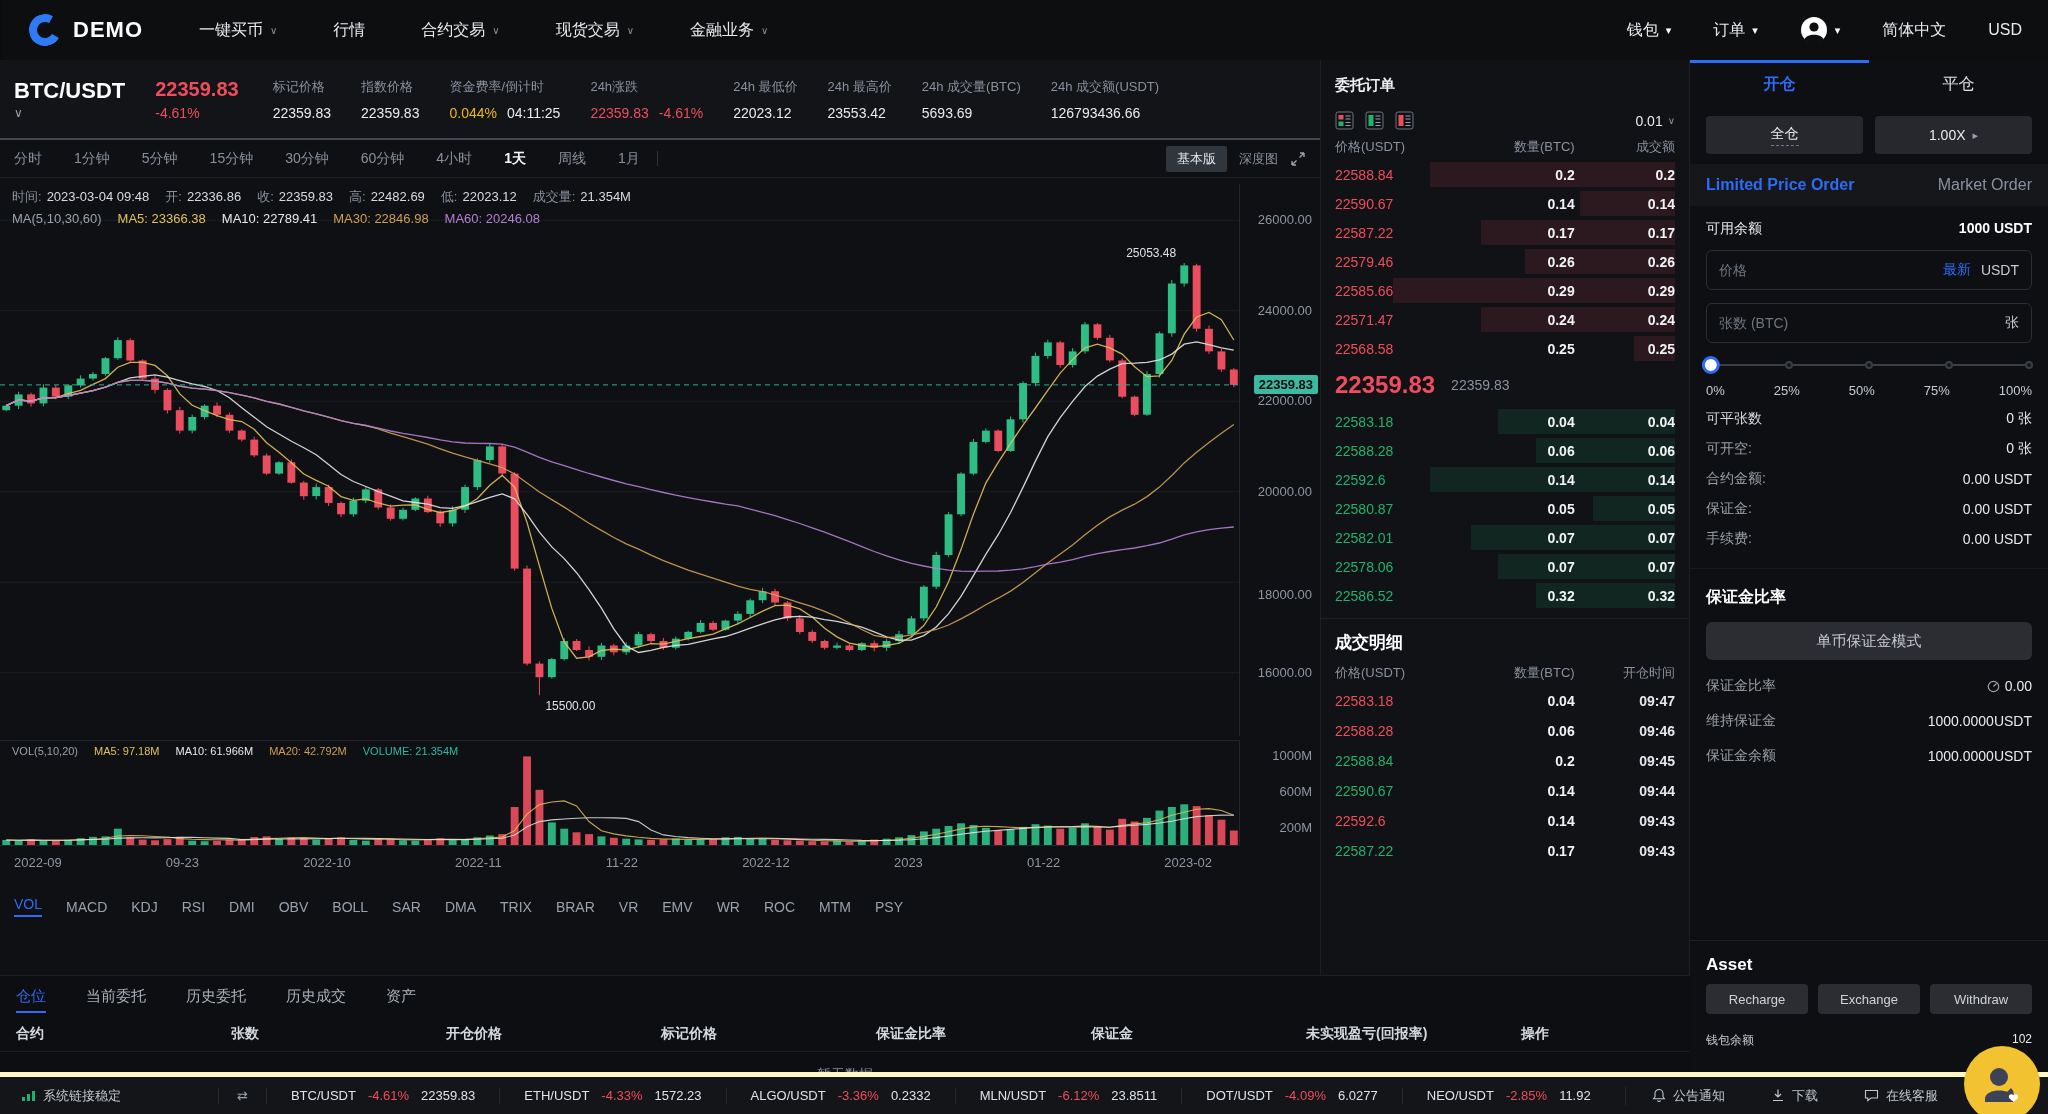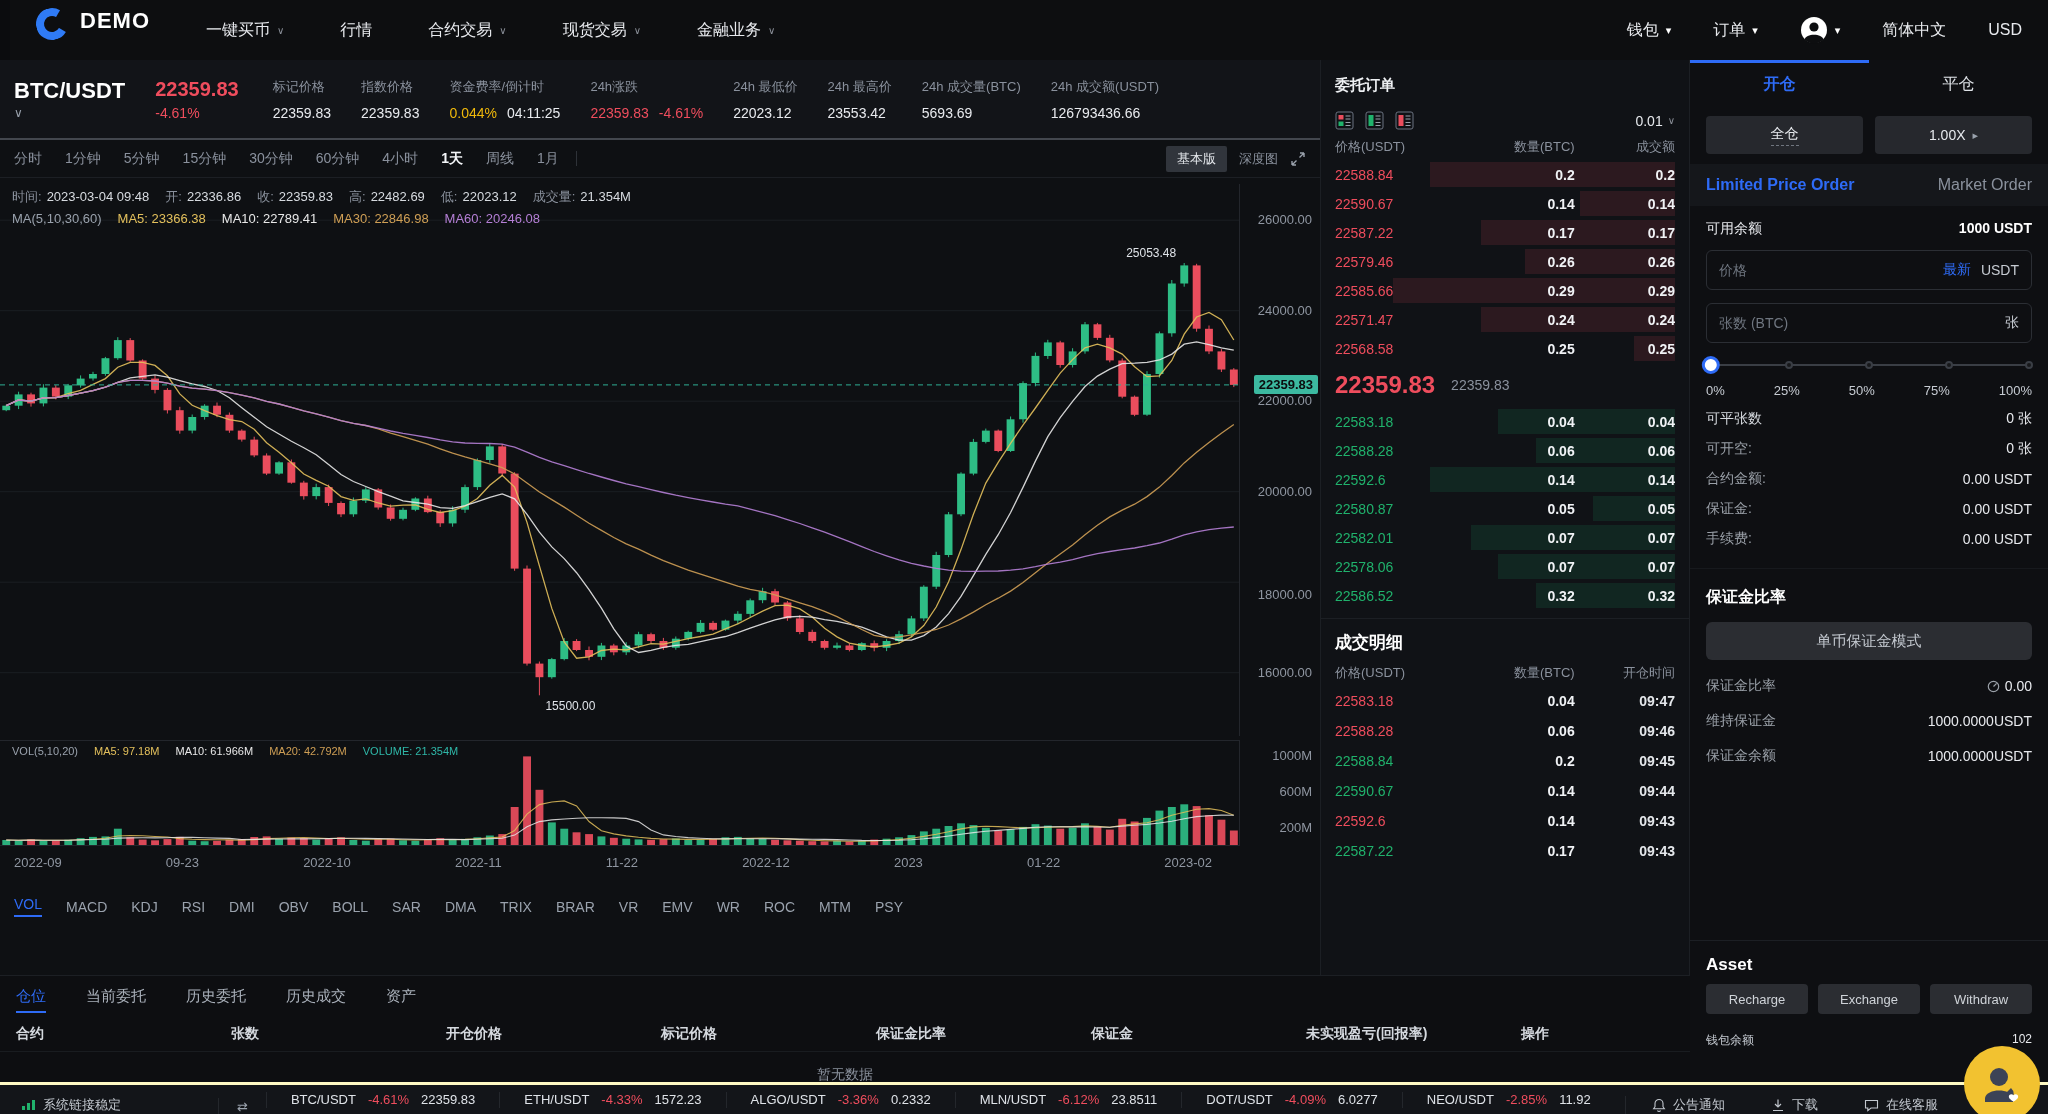--- a/index.html
+++ b/index.html
@@ -1,22 +1,22 @@
 <!DOCTYPE html>
 <html><head>
 <meta charset="utf-8">
 <style>
   * { margin:0; padding:0; box-sizing:border-box; }
   body { background:#000; }
   .app { position:relative; width:2048px; height:1114px; background:#0b0c0e; color:#eaecef;
          font-family:"Liberation Sans","DejaVu Sans",sans-serif; overflow:hidden; }
 
   
-  #header { position:absolute; top:0; left:10px; right:0; height:60px; background:#0d0e10;
-            display:flex; padding:8px 26px; z-index:10; }
+  #header { position:absolute; top:0; left:3px; right:0; height:60px; background:#0d0e10;
+            display:flex; align-items:center; padding:8px 26px; z-index:10; }
   .logo-c { width:32px; height:32px; border-radius:50%; border:8px solid #2f7bf6;
             border-right-color:transparent; transform:rotate(-15deg); }
   .brand { font-size:22px; font-weight:bold; letter-spacing:1px; margin-left:12px; color:#fff; }
   .nav-item { margin-left:56px; font-size:16px; color:#e8eaee; display:flex; gap:7px;
               align-items:center; cursor:pointer; white-space:nowrap; }
   .nav-item .caret { color:#8b9099; font-size:10px; }
   #nav-right { margin-left:auto; display:flex; align-items:center; gap:42px; font-size:16px; }
   #nav-right .nav-item { margin-left:0; }
   .caret-solid { color:#fff; font-size:11px; }
 
@@ -157,22 +157,22 @@
            border-top:1px solid #1c1f24; padding:14px 16px; }
   .asset-title { font-size:17px; font-weight:700; color:#fff; }
   .asset-btns { display:flex; gap:10px; margin:9px 0 18px;justify-content:flex-end; }
   .asset-btn { flex:1; height:30px; background:#2b2d32; border:none; border-radius:4px; color:#cfd3d8;
                font-size:13px; cursor:pointer; font-family:inherit; }
   .asset-balance { display:flex; justify-content:space-between; font-size:12px; color:#c3c8cf; }
   .asset-balance .val { color:#e8eaee; }
 
   
   #scroll-hint { position:absolute; left:0; bottom:30px; width:100%; height:2px; background:#43474d; }
-  #statusbar { position:absolute; left:0; bottom:0; width:100%; height:32px; background:#131519;
-               border-top:3px solid #fef9c3; display:flex; align-items:flex-end; font-size:13px; color:#c3c8cf; }
+  #statusbar { position:absolute; left:0; bottom:0; width:100%; height:42px; background:#131519;
+               border-top:5px solid #fef9c3; display:flex; align-items:center; font-size:13px; color:#c3c8cf; }
   .sb-status { display:flex; gap:8px; padding:0 22px; align-items:center; width:218px; }
   .signal { display:flex; align-items:flex-end; gap:2px; }
   .signal i { display:block; width:3px; background:#20b26c; }
   .sb-swap { padding:0 18px; border-left:1px solid #24272c; color:#9aa2ad; height:16px;
              display:flex; align-items:center; cursor:pointer; }
   .sb-ticker { display:flex; gap:12px; align-items:center; padding:0 24px; border-left:1px solid #24272c;
                white-space:nowrap; height:16px; cursor:pointer; }
   .sb-pair { color:#dfe3e8; } .sb-chg { color:#ef4d5d; } .sb-price { color:#dfe3e8; }
   .sb-links { margin-left:auto; display:flex; gap:46px; padding:0 110px 0 26px; border-left:1px solid #24272c; }
   .sb-link { display:flex; gap:7px; align-items:center; color:#c3c8cf; cursor:pointer; }
@@ -292,21 +292,21 @@
           <div class="stat-label">24h 成交额(USDT)</div>
           <div class="stat-vals">
             <span class="c-white">126793436.66</span>
           </div>
         </div>
       </div>
   </div>
 
   <div id="chart-col">
     <div class="intervals">
-      <span id="interval-items" style="display:flex;gap:23px;align-items:center;">
+      <span id="interval-items" style="display:flex;gap:32px;align-items:center;">
           <span class="interval">分时</span>
           <span class="interval">1分钟</span>
           <span class="interval">5分钟</span>
           <span class="interval">15分钟</span>
           <span class="interval">30分钟</span>
           <span class="interval">60分钟</span>
           <span class="interval">4小时</span>
           <span class="interval active">1天</span>
           <span class="interval">周线</span>
           <span class="interval">1月</span>

